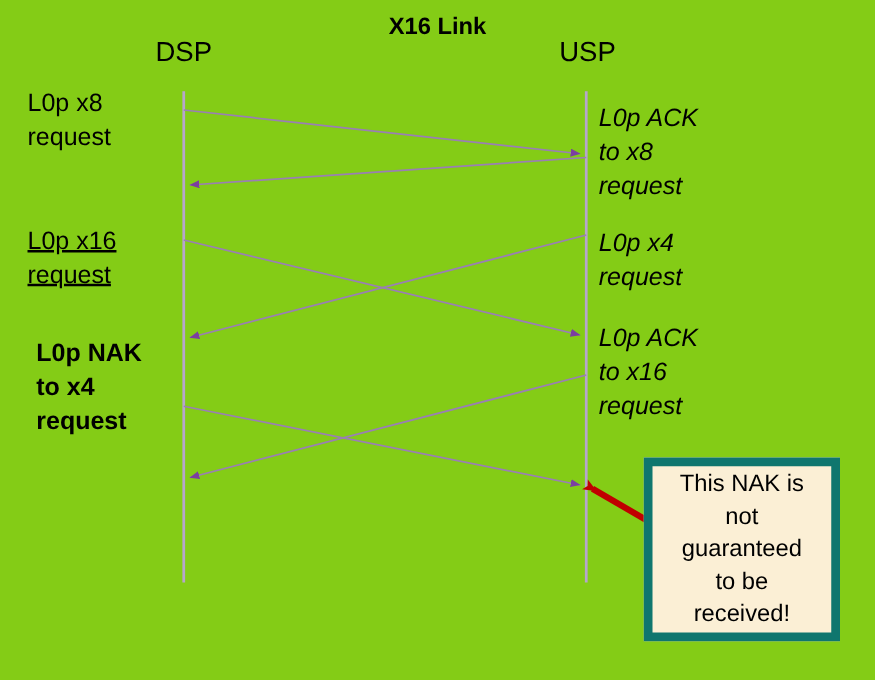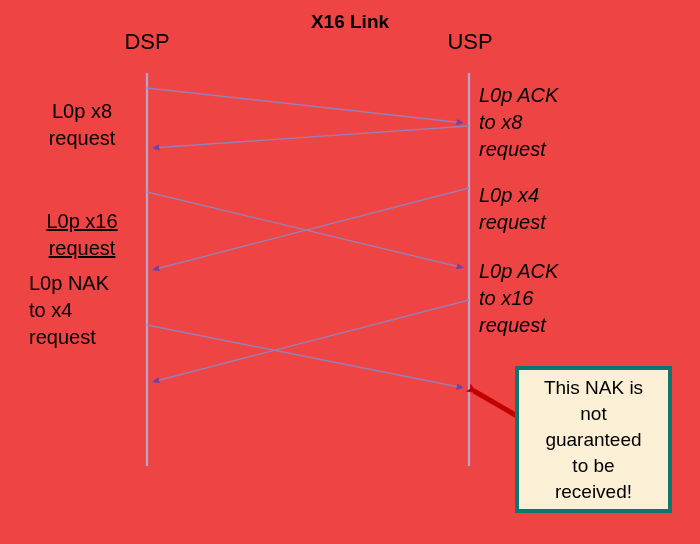--- a/index.html
+++ b/index.html
@@ -4,21 +4,21 @@
 <style>
   html, body {
     margin: 0;
     padding: 0;
     background: #ffffff;
   }
   #canvas {
     position: relative;
     width: 700px;
     height: 544px;
-    background: #ef4444;
+    background: #84cc16;
     font-family: "Liberation Sans", sans-serif;
     overflow: hidden;
   }
   #diagram-svg {
     position: absolute;
     left: 0;
     top: 0;
     width: 700px;
     height: 544px;
   }
@@ -46,51 +46,50 @@
     font-size: 22px;
   }
   #lbl-usp {
     left: 380px;
     top: 28px;
     width: 180px;
     text-align: center;
     font-size: 22px;
   }
   .left-label {
-    text-align: center;
+    text-align: left;
     width: 120px;
     left: 22px;
-    margin-top: 28px;
   }
   .left-label-al {
     text-align: left;
     left: 29px;
     width: 130px;
   }
   .right-label {
     text-align: left;
     left: 479px;
     width: 200px;
     font-style: italic;
   }
   #msg-l1 { top: 70px; }
   #msg-l2 { top: 180px; text-decoration: underline; }
-  #msg-l3 { top: 270px; }
+  #msg-l3 { top: 270px; font-weight: bold; }
   #msg-r1 { top: 82px; }
   #msg-r2 { top: 182px; }
   #msg-r3 { top: 258px; }
 
   #callout-box {
     position: absolute;
     left: 515px;
     top: 366px;
     width: 157px;
     height: 147px;
     background: #fbefd5;
-    border: 4px solid #0f766e;
+    border: 7px solid #0f766e;
     box-sizing: border-box;
     display: flex;
     align-items: center;
     justify-content: center;
   }
   #callout-text {
     position: static;
     text-align: center;
     font-size: 19px;
     line-height: 26px;

